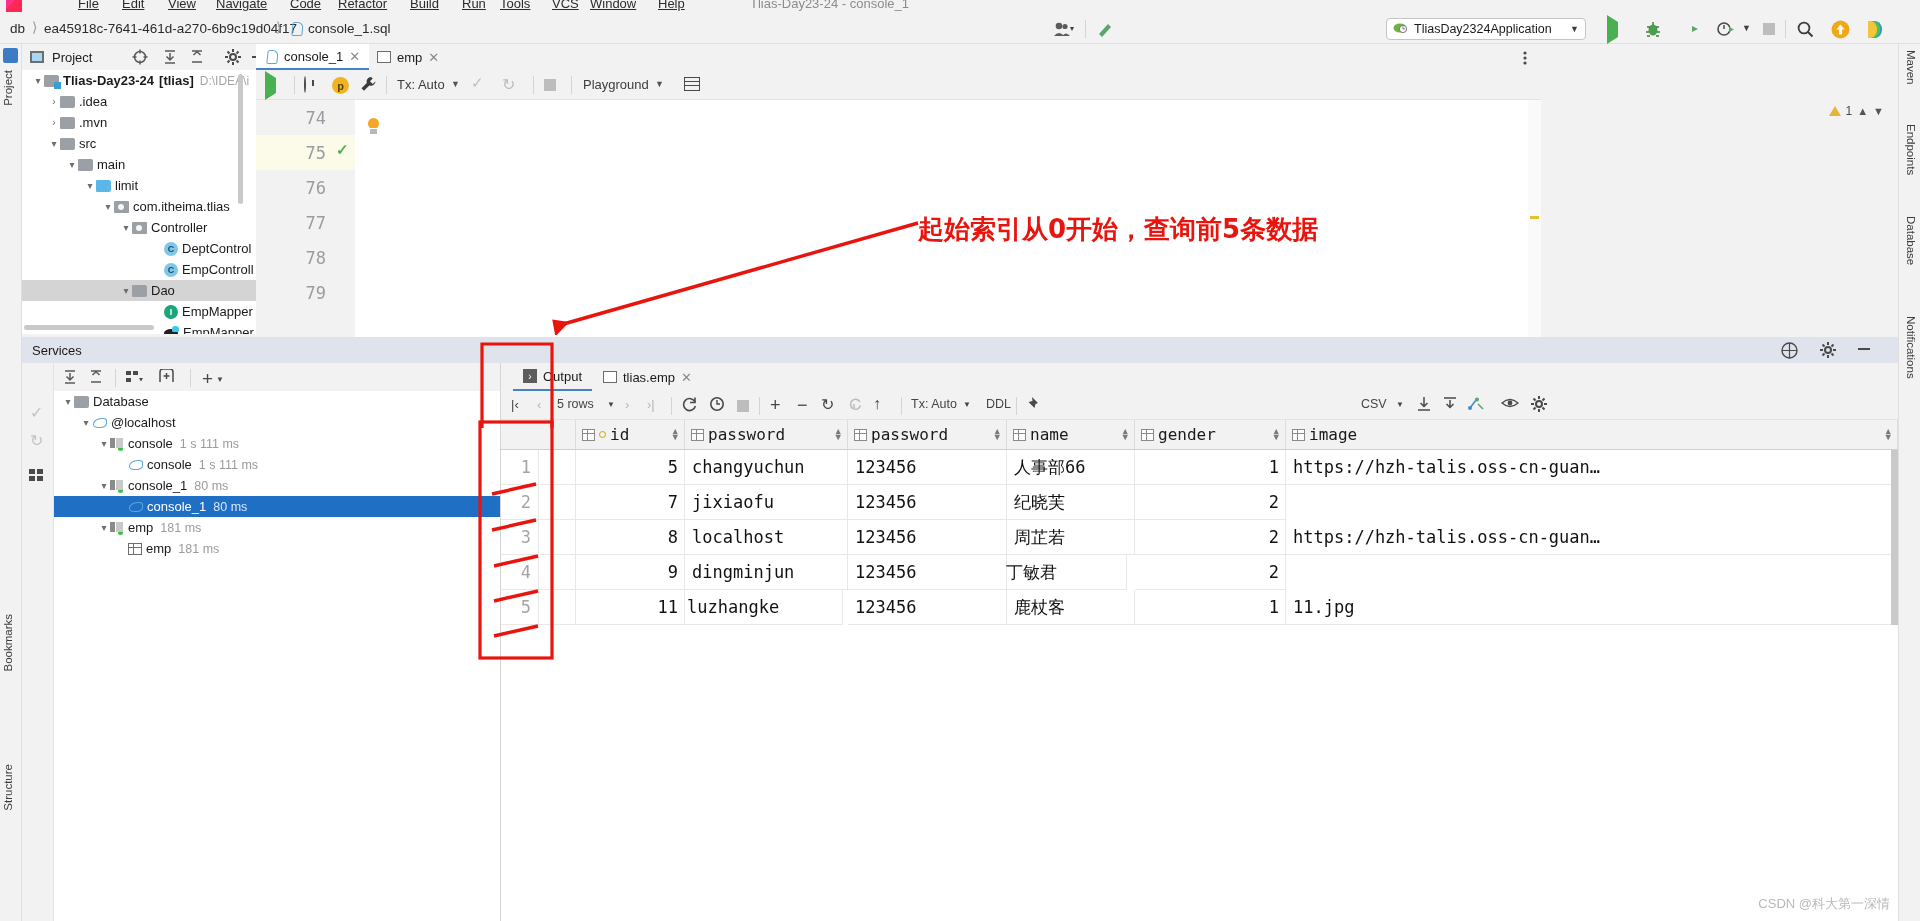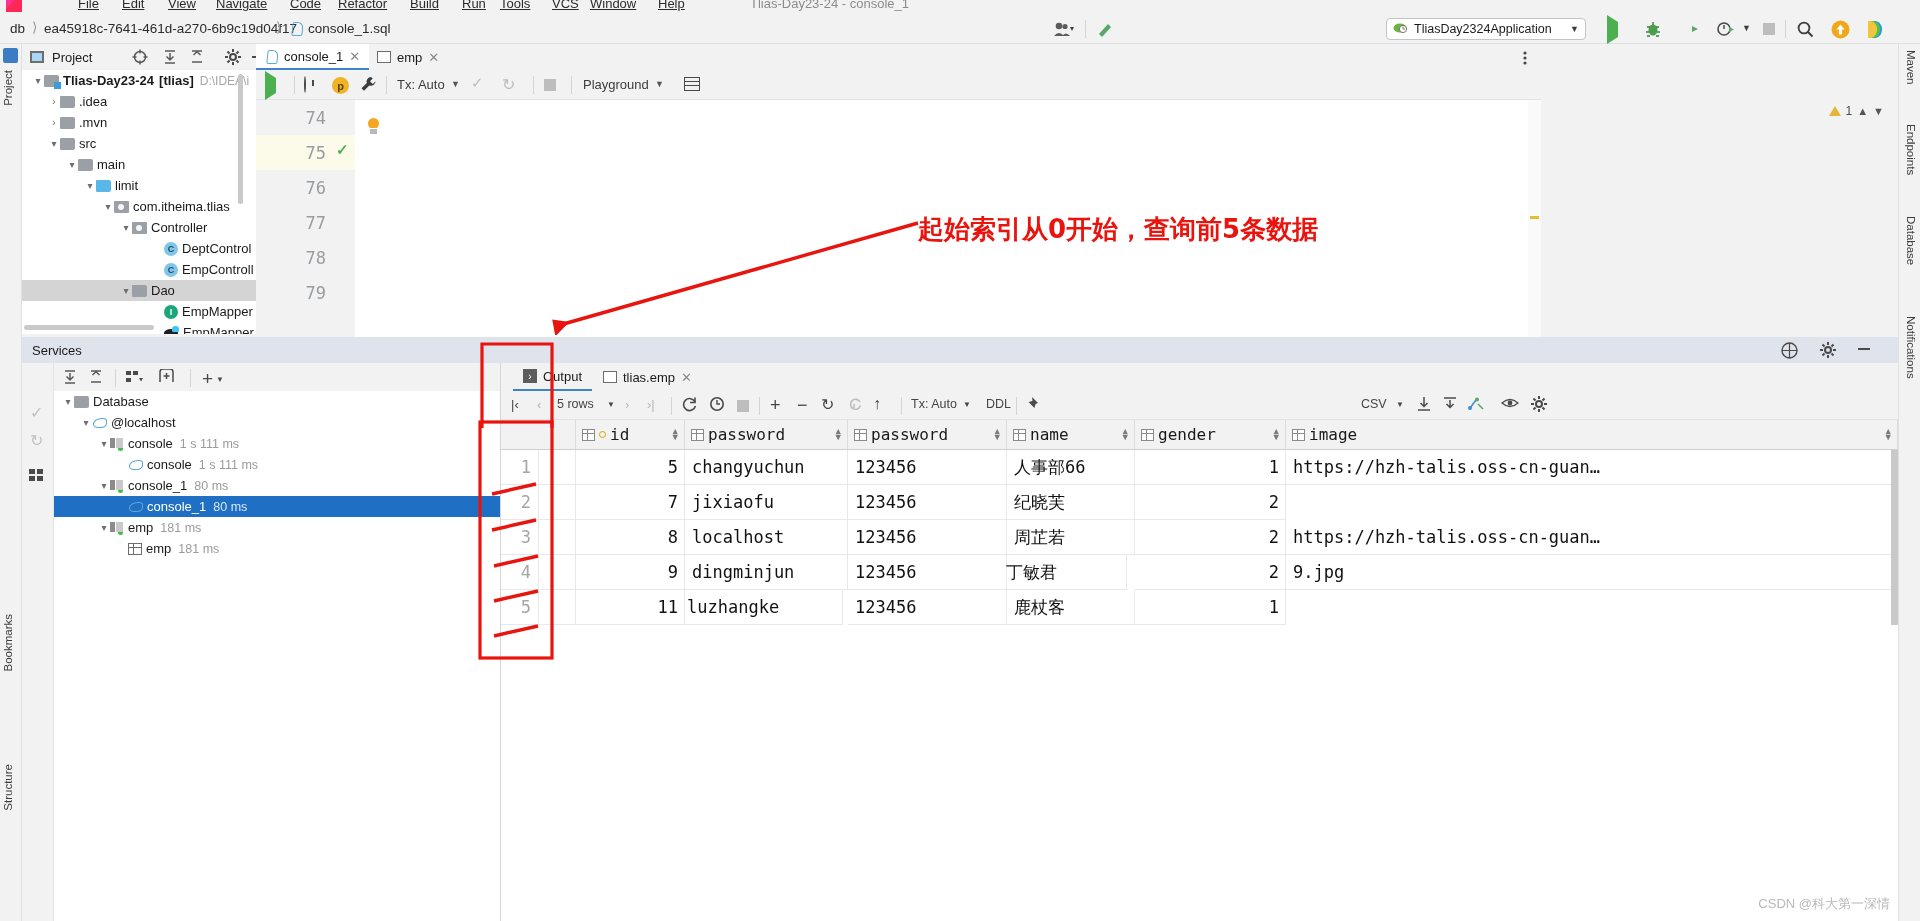--- a/index.html
+++ b/index.html
@@ -830,29 +830,29 @@
   <div class="gcell num" style="left:634px;top:100px;width:151px">2</div>
   <div class="gcell txt" style="left:785px;top:100px;width:612px">https://hzh-talis.oss-cn-guan…</div>
 
   <div class="rowidx" style="left:0px;  top:135px">4</div>
   <div class="pinblank" style="left:38px; top:135px"></div>
   <div class="gcell num" style="left:75px; top:135px;width:109px">9</div>
   <div class="gcell txt" style="left:184px;top:135px;width:163px">dingminjun</div>
   <div class="gcell txt" style="left:347px;top:135px;width:159px">123456</div>
   <div class="gcell txt" style="left:498px;top:135px;width:128px">丁敏君</div>
   <div class="gcell num" style="left:634px;top:135px;width:151px">2</div>
-  <div class="gcell txt" style="left:785px;top:135px;width:612px">9.jpg</div>
 
   <div class="rowidx" style="left:0px;  top:170px">5</div>
   <div class="pinblank" style="left:38px; top:170px"></div>
   <div class="gcell num" style="left:75px; top:170px;width:109px">11</div>
   <div class="gcell txt" style="left:179px;top:170px;width:163px">luzhangke</div>
   <div class="gcell txt" style="left:347px;top:170px;width:159px">123456</div>
   <div class="gcell txt" style="left:506px;top:170px;width:128px">鹿杖客</div>
   <div class="gcell num" style="left:634px;top:170px;width:151px">1</div>
+  <div class="gcell txt" style="left:785px;top:170px;width:612px">11.jpg</div>
 
   <div id="gridrightscroll"></div>
 </div>
 
 <svg style="position:absolute;left:478px;top:420px;width:80px;height:240px;pointer-events:none;">
   <rect x="2" y="2" width="72" height="236" fill="none" stroke="#e8140d" stroke-width="3.2"></rect>
 </svg>
 <svg style="position:absolute;left:478px;top:340px;width:80px;height:90px;pointer-events:none;">
   <path d="M4 88 V4 H74 V88" fill="none" stroke="#e8140d" stroke-width="3.2"></path>
 </svg>

